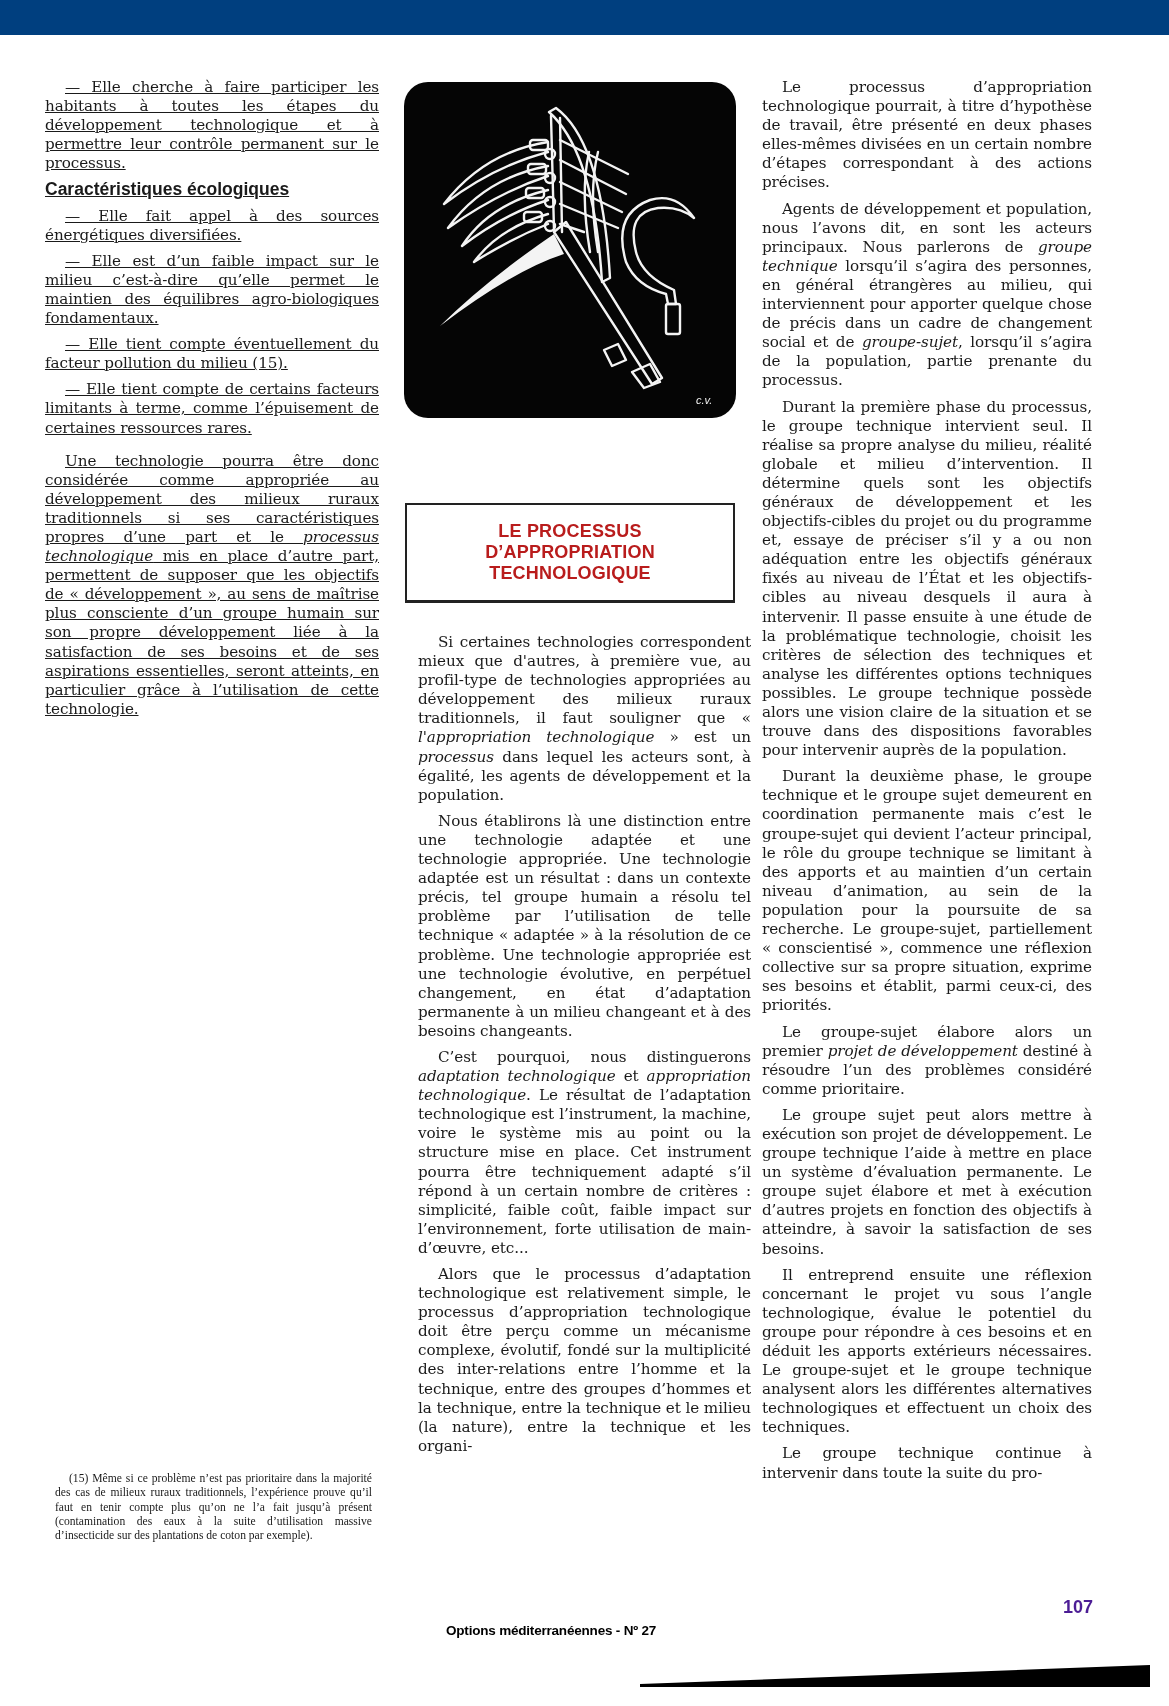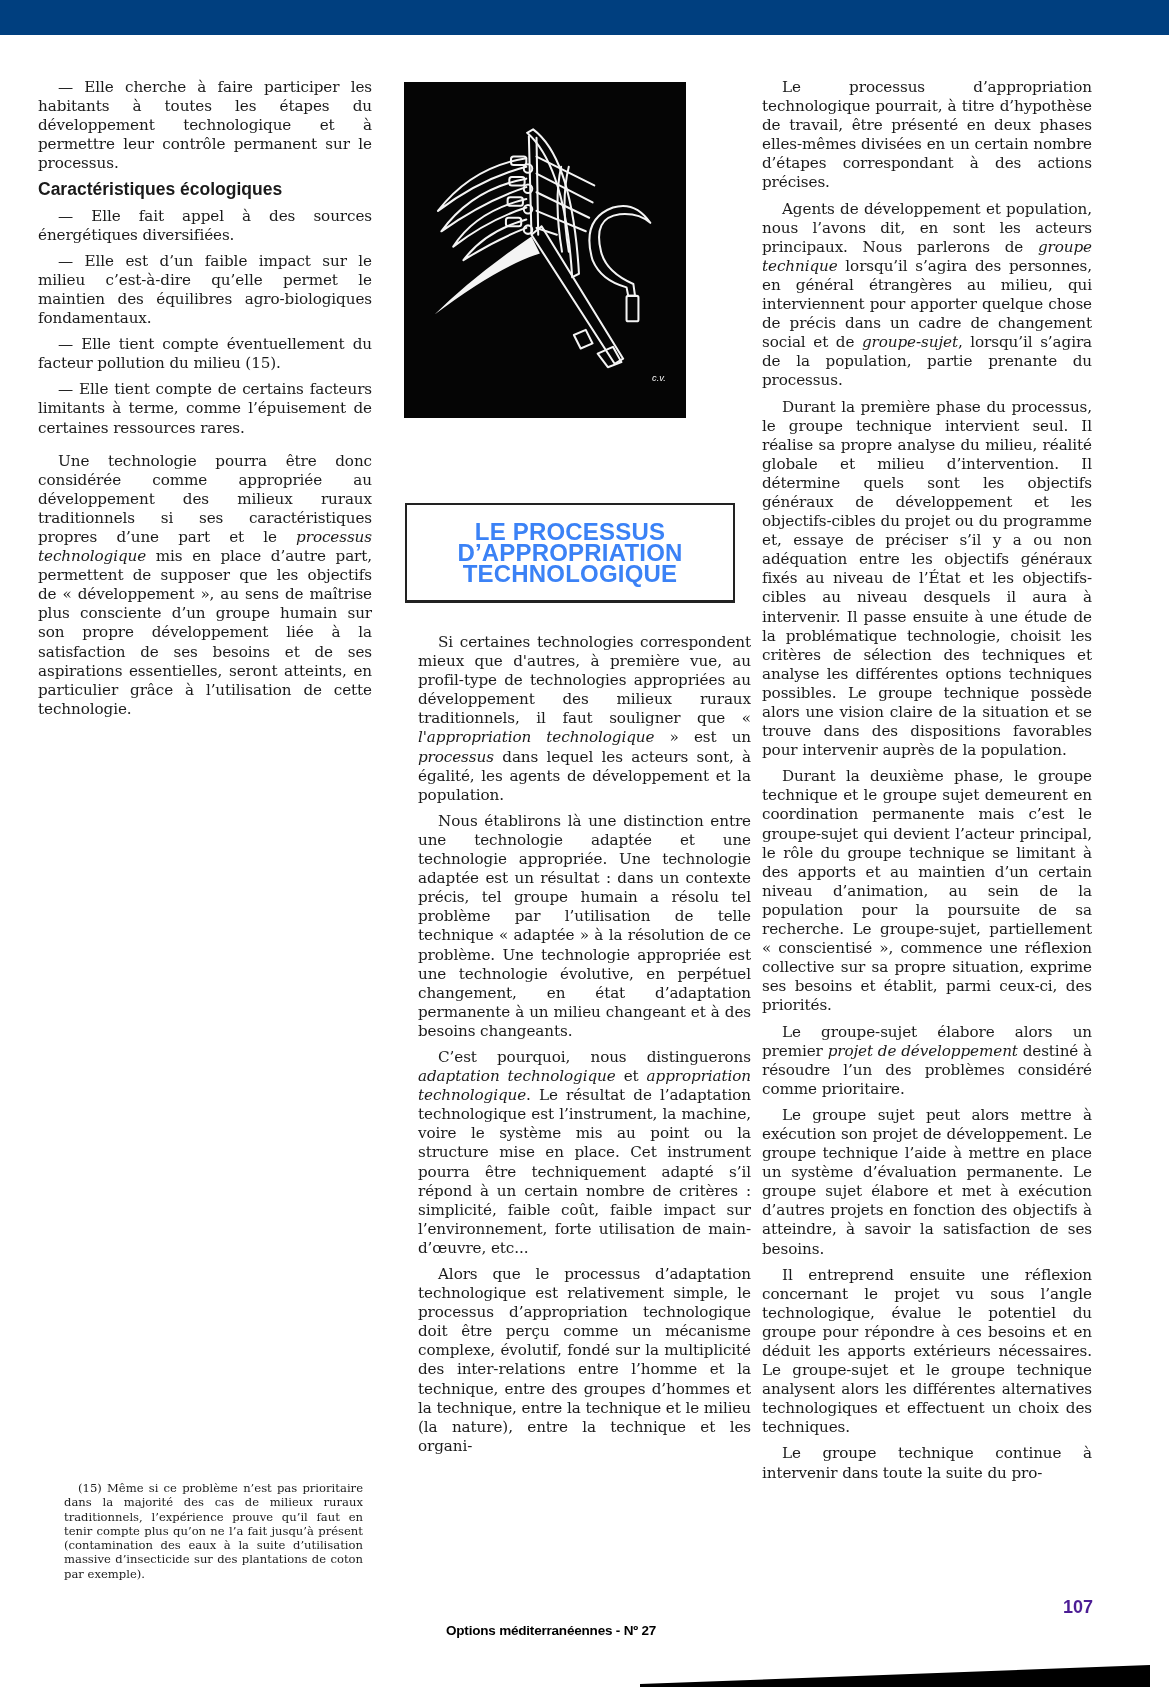--- a/index.html
+++ b/index.html
@@ -2,35 +2,35 @@
 <html><head>
 <meta charset="utf-8">
 <style>
   html, body { margin:0; padding:0; background:#ffffff; }
   body { width:1169px; height:1706px; position:relative; overflow:hidden;
          font-family:"DejaVu Serif","Liberation Serif",serif; color:#1a1a1a; }
   .topbar { position:absolute; left:0; top:0; width:1169px; height:35px; background:#003f7f; }
   .col { position:absolute; top:78px; font-size:15.2px; line-height:19.1px; text-align:justify; letter-spacing:-0.1px; }
   .col p { margin:0 0 7px 0; text-indent:20px; hyphens:manual; }
   .col p.noindent { text-indent:0; }
-  .col1 { left:38px; width:334px; }
+  .col1 { left:45px; width:334px;text-decoration:underline; }
   .col2 { left:405px; width:333px; top:633px;margin-left:13px; }
   .col3 { left:762px; width:330px; }
   .heading { font-family:"Liberation Sans","DejaVu Sans",sans-serif; font-weight:bold; font-size:17.5px;
              margin:28px 0 12px 0; text-indent:0 !important; letter-spacing:0; }
   em { font-style:italic; }
   .footnote { position:absolute; left:48px; top:1465px; width:331px; font-size:11.6px; line-height:14.3px; text-align:justify; }
-  .footnote p { margin:16px; text-indent:14px; }
-  .figure { position:absolute; left:404px; top:82px; width:282px; height:336px; background:#050505; }
+  .footnote p { margin:7px; text-indent:14px;font-family:Liberation Serif, serif; }
+  .figure { position:absolute; left:404px; top:82px; width:332px; height:336px; background:#050505;border-radius:24px; }
   .figure svg { width:100%; height:100%; display:block; }
   .titlebox { position:absolute; left:405px; top:503px; width:330px; height:100px;
               border:2px solid #222; border-top-width:2px; border-bottom-width:3px; box-sizing:border-box;
               display:flex; align-items:center; justify-content:center; }
-  .titlebox .t { font-family:"Liberation Sans","DejaVu Sans",sans-serif; font-weight:bold; font-size:24px;
-                 line-height:21px; text-align:center; color:#3b82f6; letter-spacing:0.2px; }
+  .titlebox .t { font-family:"Liberation Sans","DejaVu Sans",sans-serif; font-weight:bold; font-size:18px;
+                 line-height:21px; text-align:center; color:#b91c1c; letter-spacing:0.2px; }
   .pagenum { position:absolute; left:1063px; top:1597px; font-family:"Liberation Sans","DejaVu Sans",sans-serif;
              font-weight:bold; font-size:18px; color:#4c1d95; }
   .journal { position:absolute; left:446px; top:1623px; font-family:"Liberation Sans","DejaVu Sans",sans-serif;
              font-weight:bold; font-size:13.5px; color:#000000; letter-spacing:-0.2px; }
   .wedge { position:absolute; left:640px; top:1665px; width:510px; height:22px; }
 </style>
 </head>
 <body>
 
 <div class="topbar"></div>

